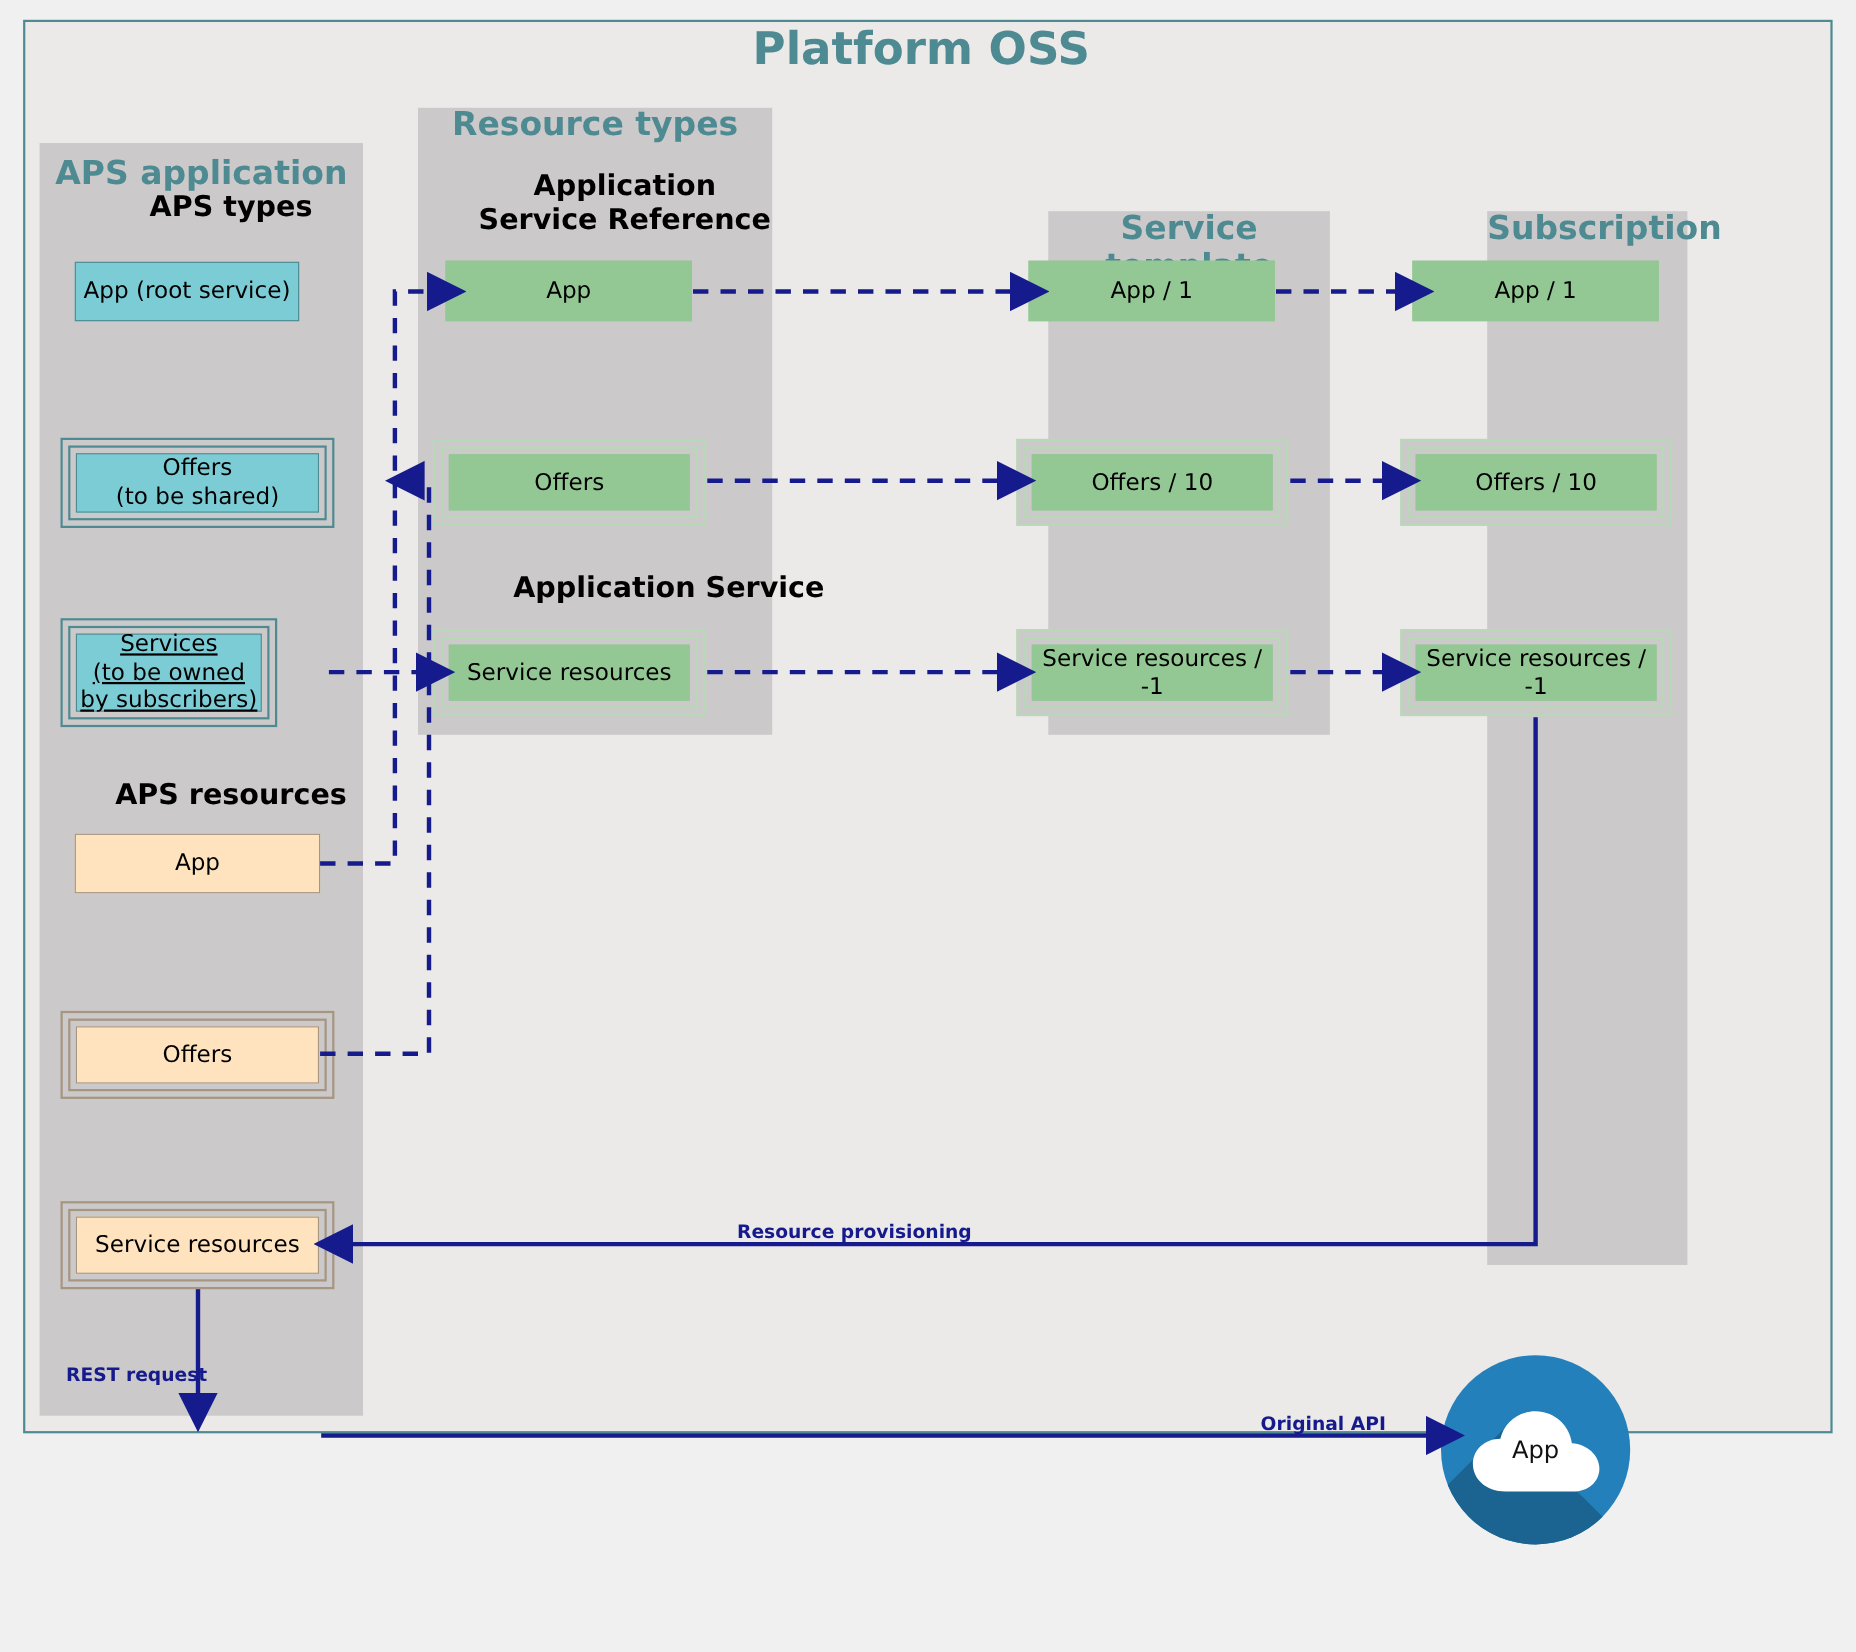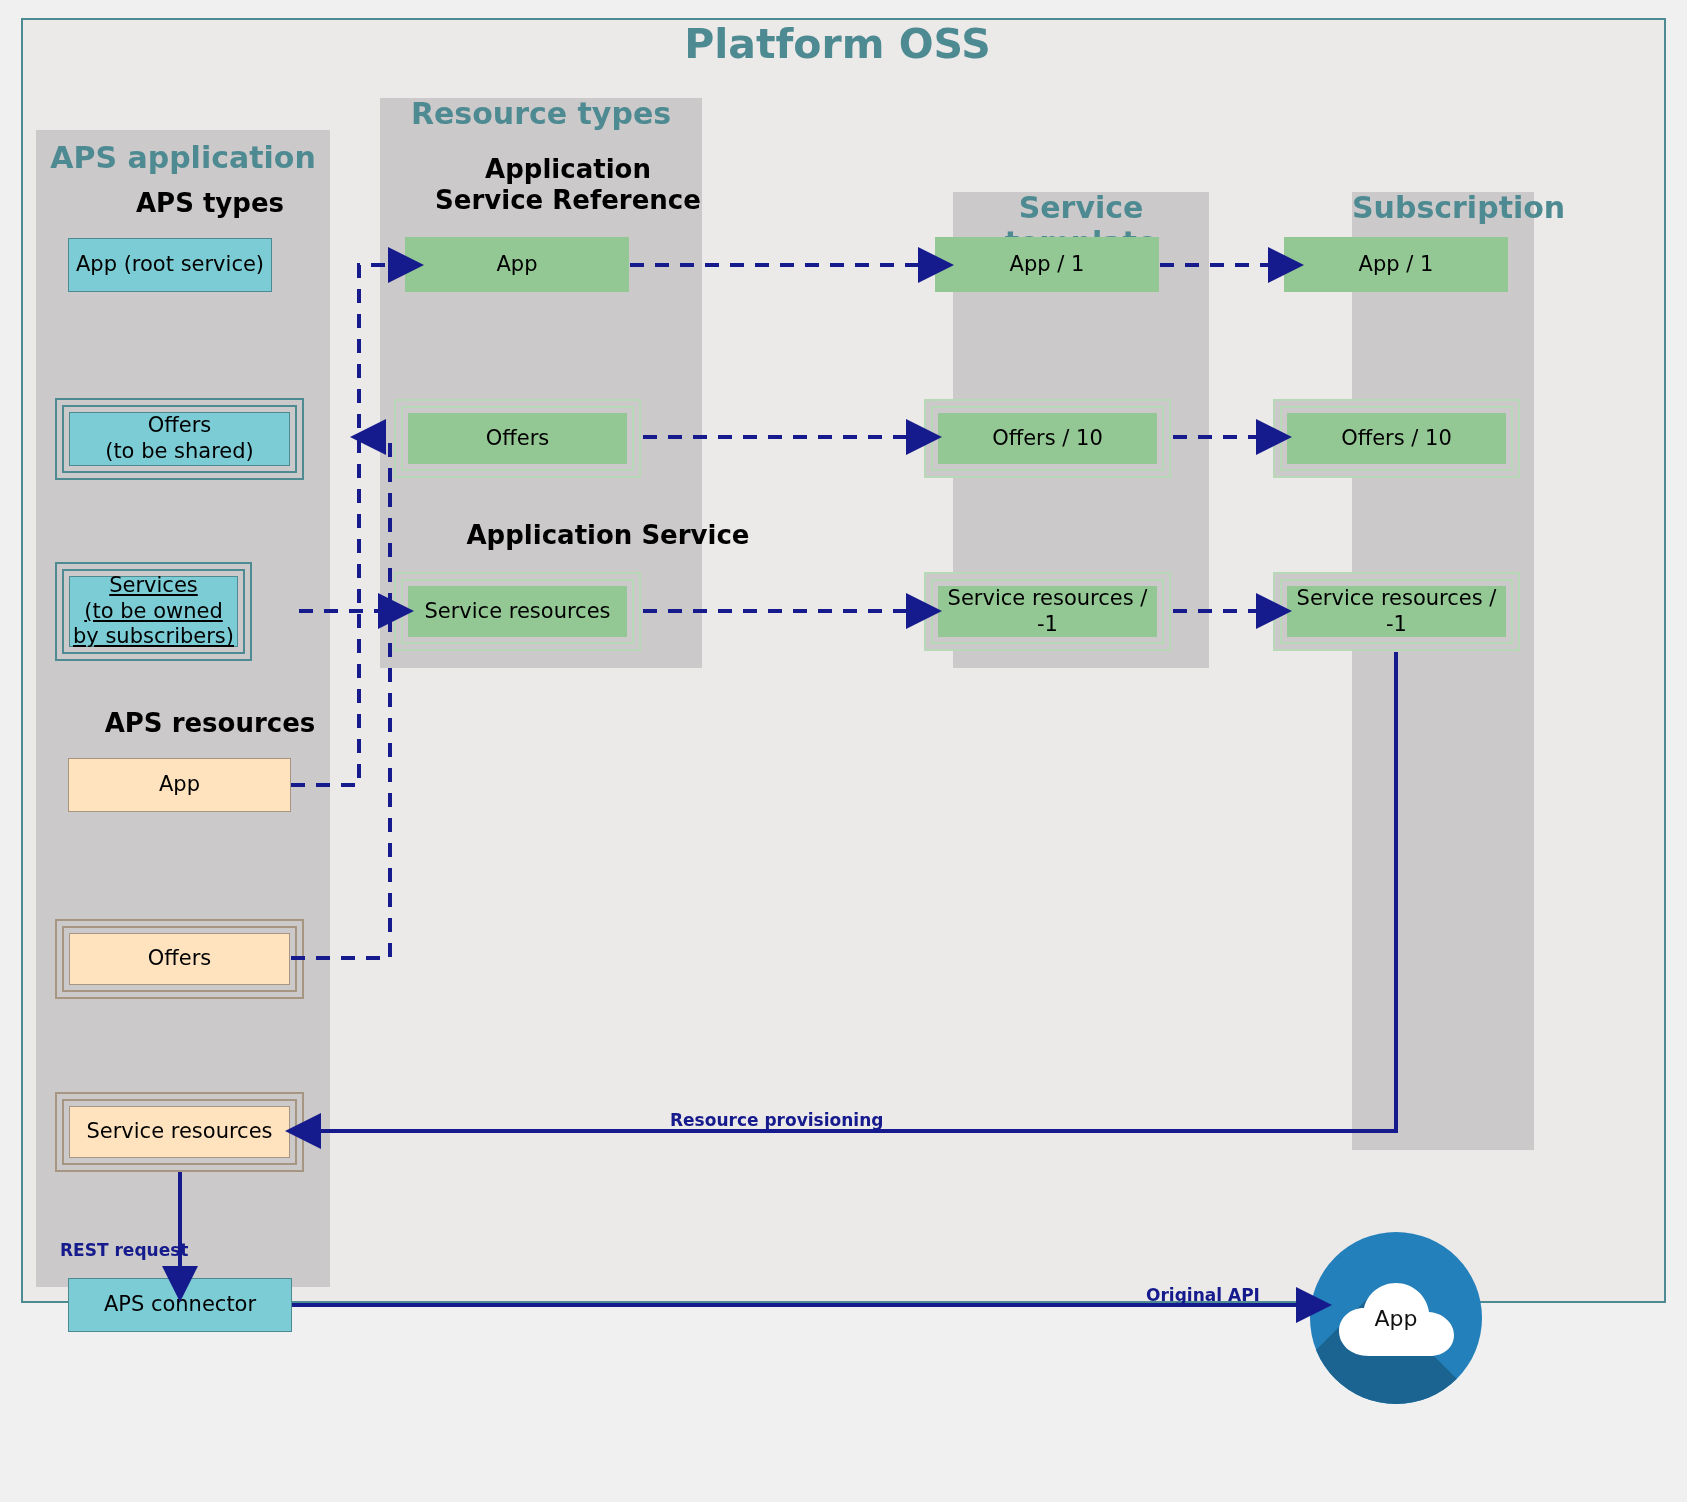--- a/index.html
+++ b/index.html
@@ -155,21 +155,21 @@
 </head>
 <body>
 
 <div id="stage">
 
   <div class="abs oss-frame"></div>
   <div class="abs oss-title">Platform OSS</div>
 
   <div class="abs panel" id="panel-aps-app">
     <div class="panel-title" style="top:10px;">APS application</div>
-    <div class="sub-title" style="top:58px;">APS types</div>
+    <div class="sub-title" style="top:43px;">APS types</div>
     <div class="sub-title" style="top:578px;">APS resources</div>
   </div>
 
   <div class="node node-blue" style="left:68px; top:238px; width:204px; height:54px;">
     <span>App (root service)</span>
   </div>
 
   <div class="stack blue" style="left:55px; top:398px; width:249px; height:82px;">
     <div class="inner">
       <div class="core">
@@ -283,23 +283,20 @@
   </div>
 
   <div class="stack green" style="left:1273px; top:572px; width:247px; height:79px;">
     <div class="inner">
       <div class="core">
         <span>Service resources / -1</span>
       </div>
     </div>
   </div>
 
-  <div class="node node-blue" style="left:68px; top:1278px; width:224px; height:54px;">
-    <span>APS connector</span>
-  </div>
 
   <div class="cloud-wrap">
     <div class="cloud-circle">
       <div class="cloud-shadow"></div>
       <svg class="cloud-glyph" viewBox="0 0 122 78">
         <path d="M33 76 C14 76 3 64 3 51 C3 38 14 28 28 28 C31 14 44 3 60 3
                  C77 3 91 16 93 32 C107 33 118 43 118 55 C118 67 108 76 94 76 Z" fill="#ffffff"></path>
       </svg>
     </div>
     <div class="cloud-label">App</div>

